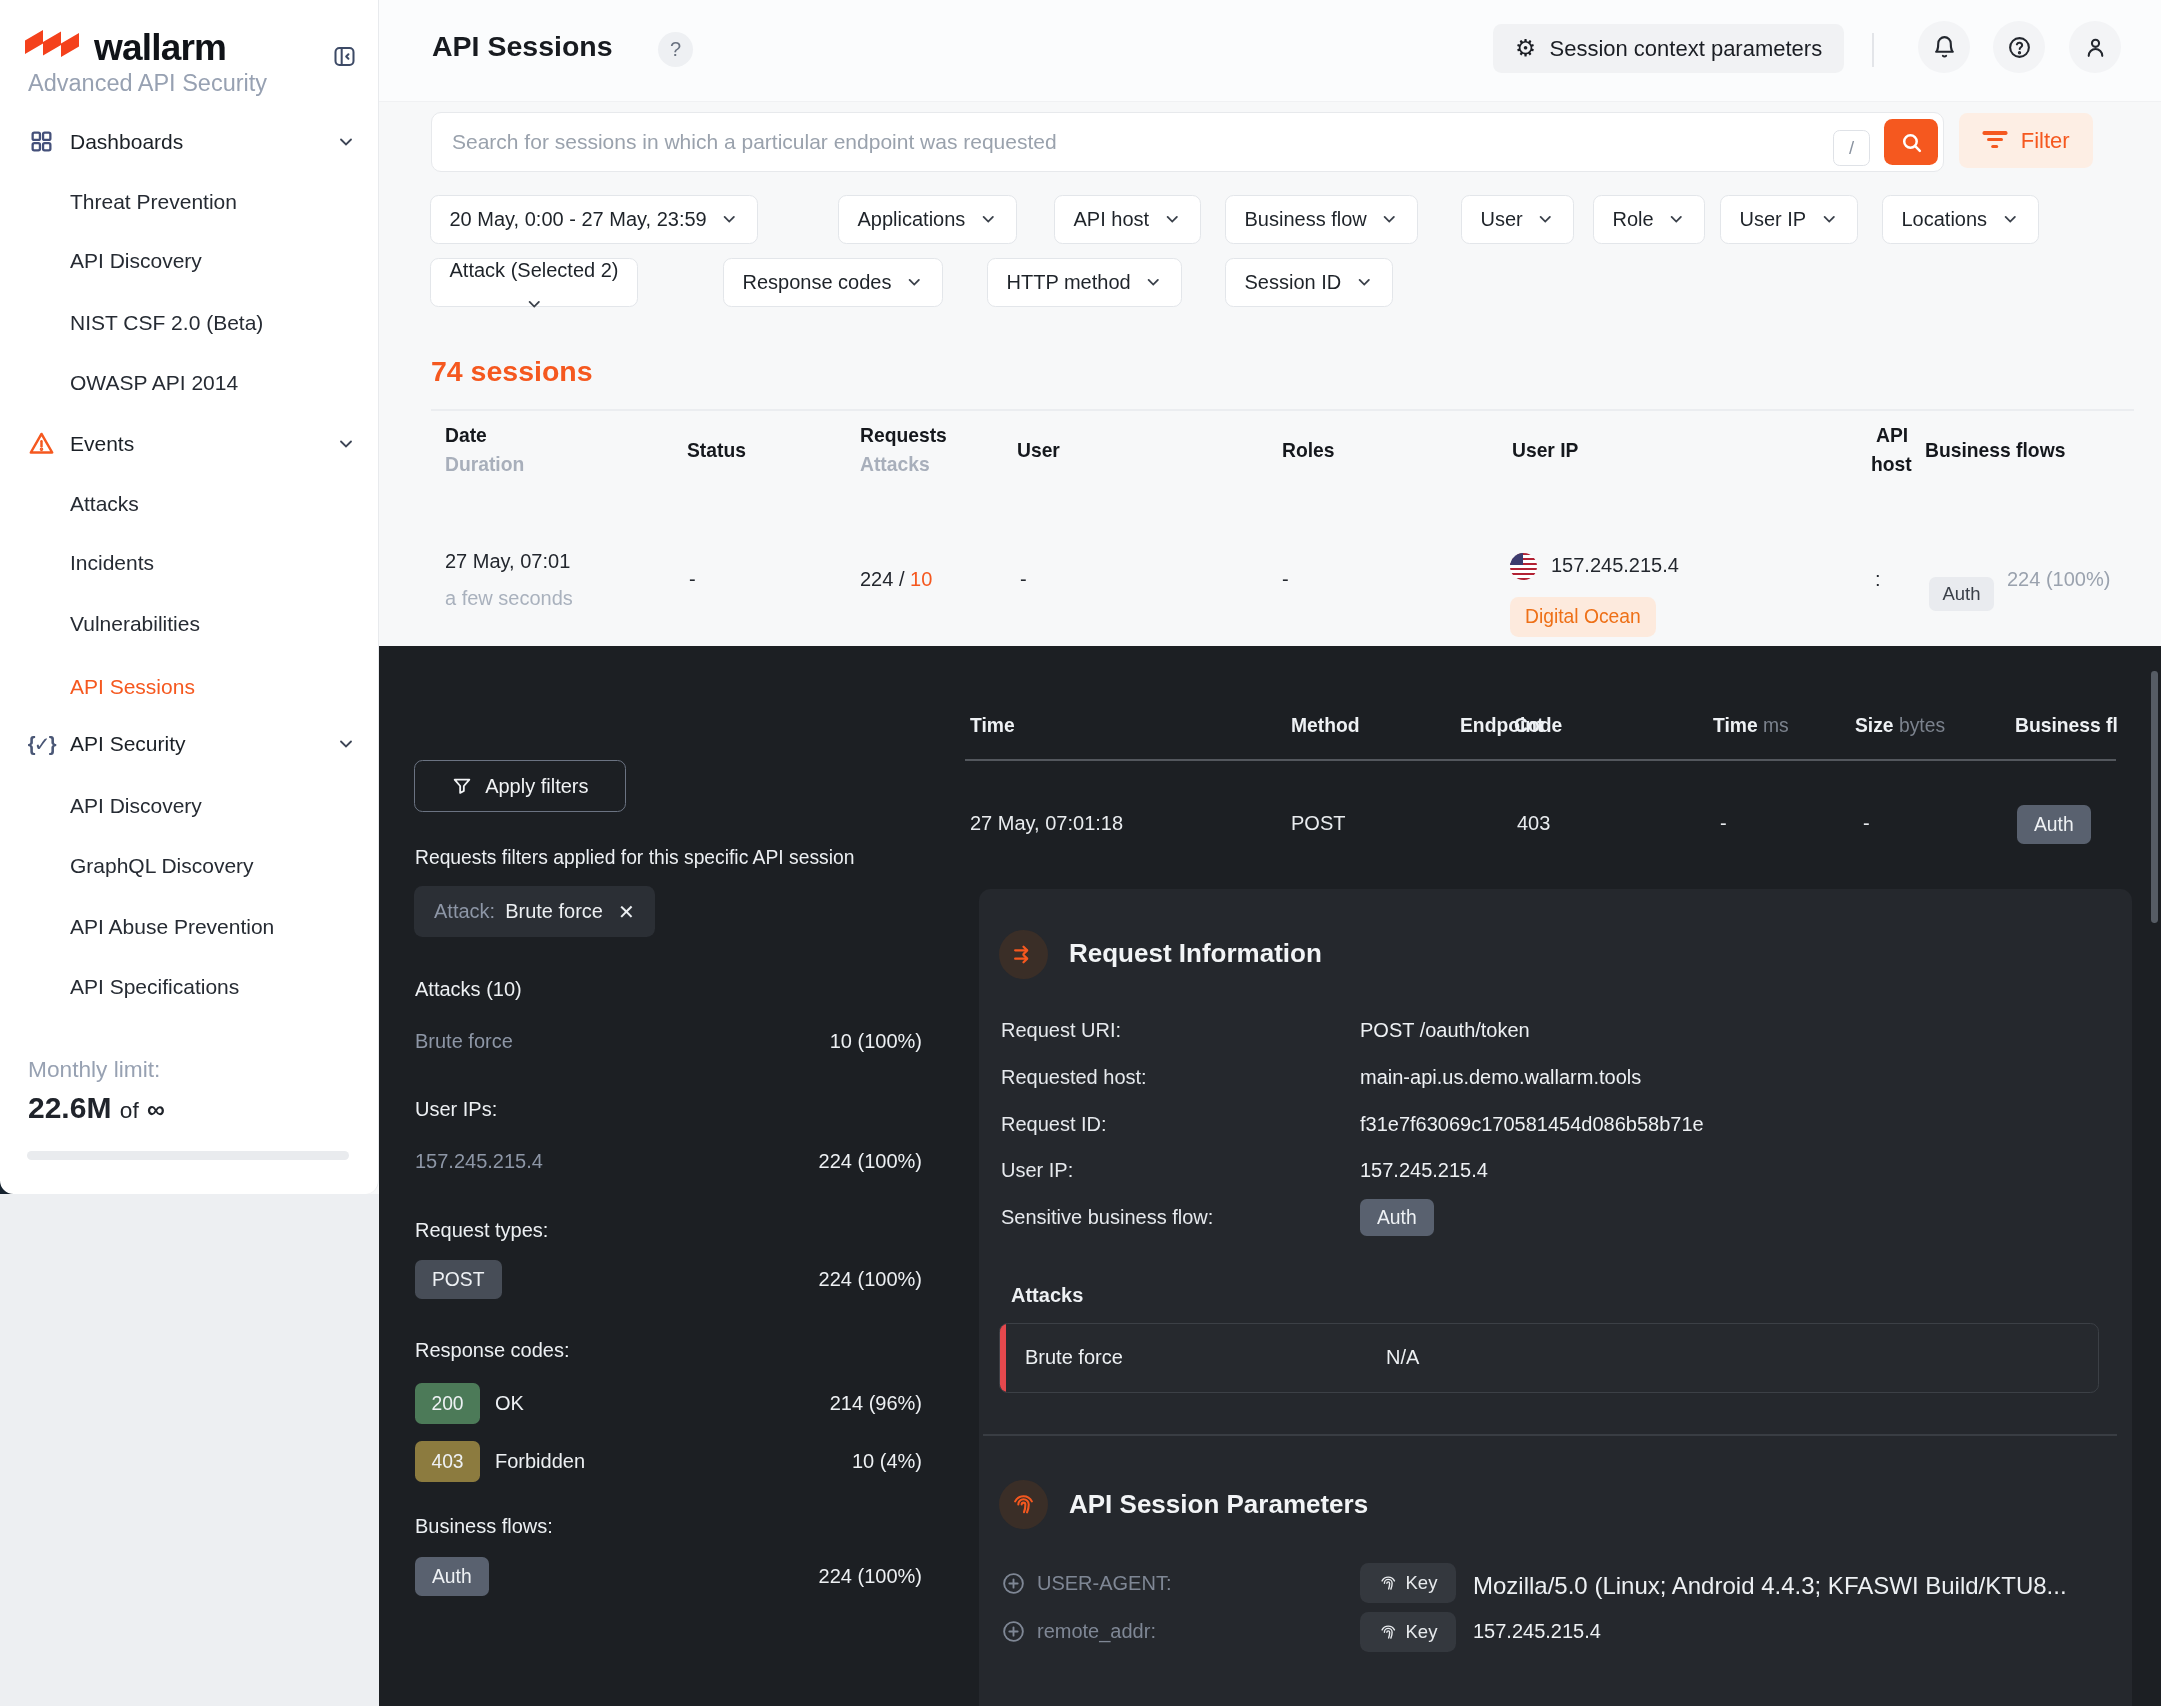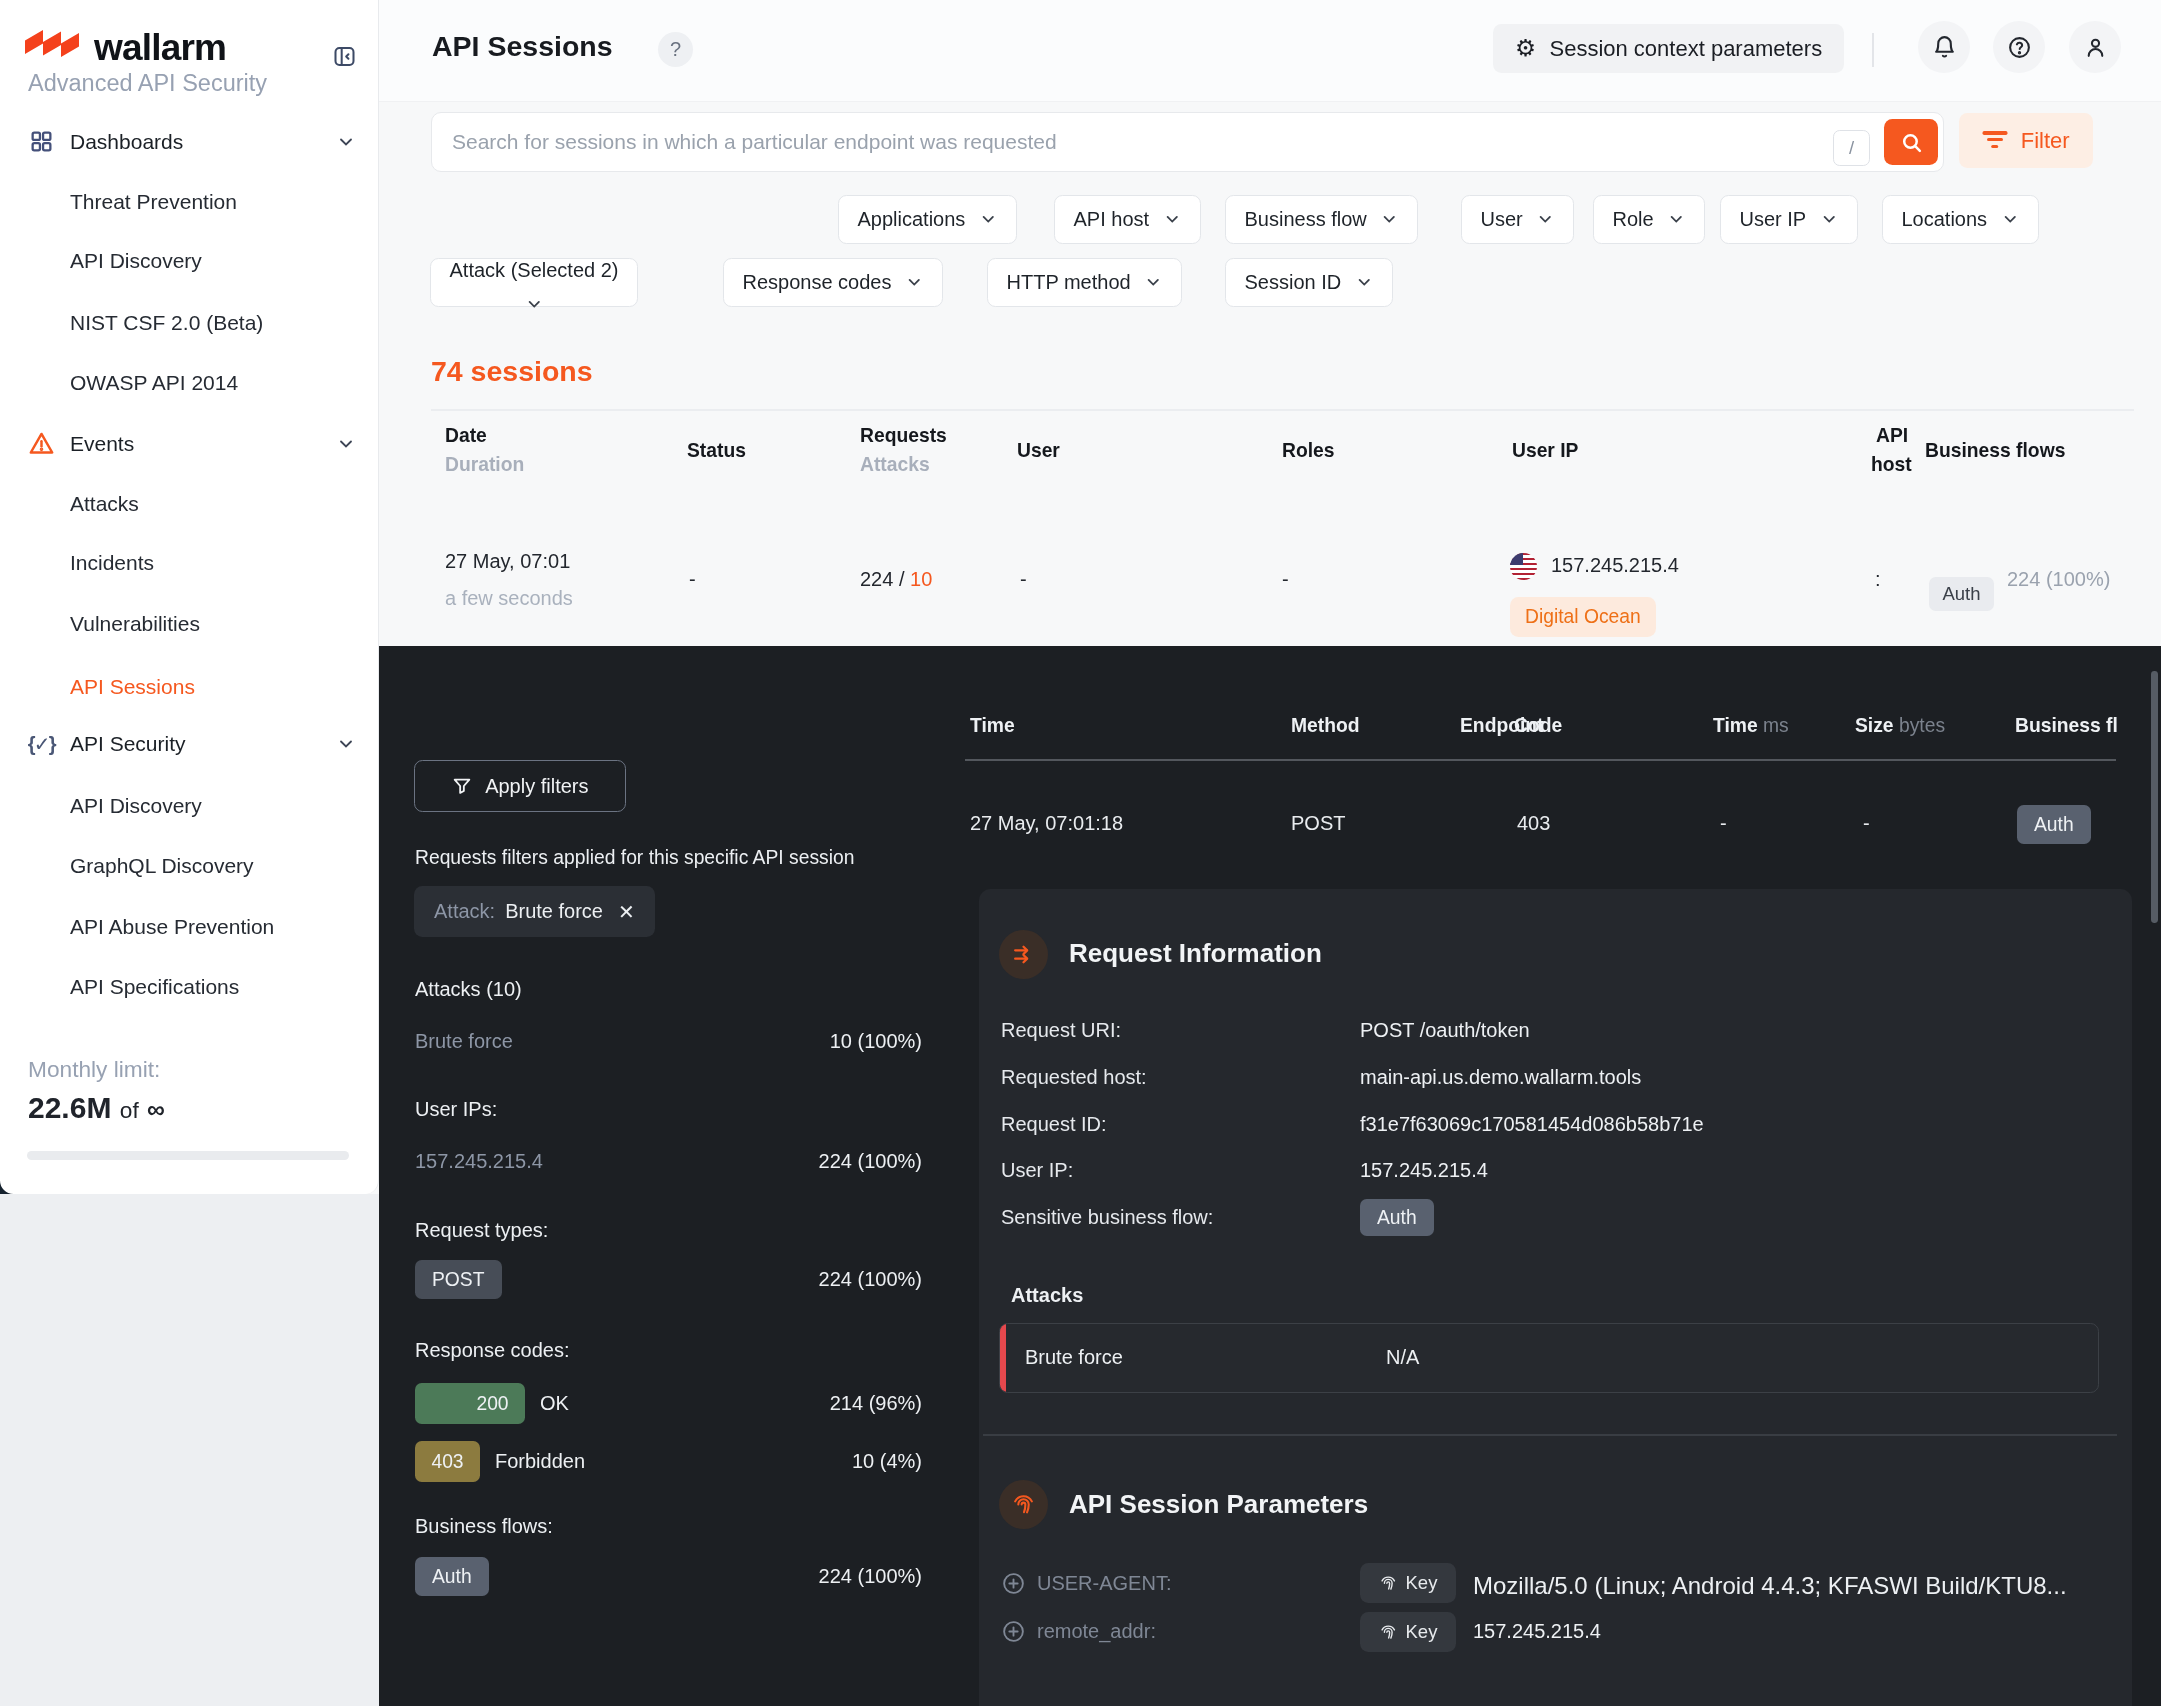--- a/index.html
+++ b/index.html
@@ -78,21 +78,21 @@
   .drow{position:absolute;left:415px;width:507px;display:flex;justify-content:space-between;align-items:center;
     font-size:20px;color:#edf0f3;white-space:nowrap;}
   .icon-btn{width:49px;height:50px;background:#2c3036;border-radius:8.4px;display:flex;align-items:center;justify-content:center;color:#e7eaee;cursor:pointer;}
   .apply-btn{position:absolute;left:414px;top:760px;width:212px;height:52px;border:1.7px solid #6b7382;border-radius:8.4px;
     box-sizing:border-box;display:flex;align-items:center;justify-content:center;gap:11.7px;color:#f1f3f5;font-size:20px;cursor:pointer;}
   .chip-dark{position:absolute;left:414px;top:886px;height:51px;background:#2b2f35;border-radius:8.4px;
     display:inline-flex;align-items:center;gap:10px;padding:0 20px;font-size:20px;}
   .badge{display:inline-flex;align-items:center;justify-content:center;border-radius:6.7px;color:#eef1f4;font-size:19.3px;}
   .b-gray{background:#474d57;height:39px;padding:0 17px;}
   .b-slate{background:#59616f;height:39px;padding:0 17px;}
-  .b-green{background:#4c7a58;width:65px;height:41px;padding-left:45px;}
+  .b-green{background:#4c7a58;width:65px;height:41px;}
   .b-olive{background:#8c7b3f;width:65px;height:41px;}
   .codegrp{display:flex;align-items:center;gap:15px;}
 
   .rt-th{position:absolute;font-size:19.3px;font-weight:700;color:#eef1f4;white-space:nowrap;}
   .rt-unit{font-weight:400;color:#7b828d;}
   .rt-td{position:absolute;font-size:20px;color:#e9ecef;white-space:nowrap;}
   .rt-divider{position:absolute;left:965px;top:759px;width:1151px;height:1.7px;background:#53575d;}
   .scroll-thumb{position:absolute;left:2151px;top:671px;width:6.7px;height:252px;border-radius:3.4px;background:#565c64;cursor:pointer;}
 
   .big-card{position:absolute;left:979px;top:889px;width:1153px;height:831px;background:#25282d;border-radius:11.7px;}
@@ -166,20 +166,28 @@
   </div>
   <div class="filter-btn">
     <span class="flt-lines">
         <i></i>
         <i></i>
         <i></i>
       </span>
     <span>Filter</span>
   </div>
 
+  <div class="chip" style="left:430px;top:195px;">
+      <span>20 May, 0:00 - 27 May, 23:59</span>
+      <span class="chev">
+        <svg width="18.5" height="18.5" viewBox="0 0 24 24" fill="none" stroke="currentColor" stroke-width="2.4" stroke-linecap="round">
+          <path d="M6 9l6 6 6-6"></path>
+        </svg>
+      </span>
+    </div>
   <div class="chip" style="left:838px;top:195px;">
       <span>Applications</span>
       <span class="chev">
         <svg width="18.5" height="18.5" viewBox="0 0 24 24" fill="none" stroke="currentColor" stroke-width="2.4" stroke-linecap="round">
           <path d="M6 9l6 6 6-6"></path>
         </svg>
       </span>
     </div>
   <div class="chip" style="left:1054px;top:195px;">
       <span>API host</span>

